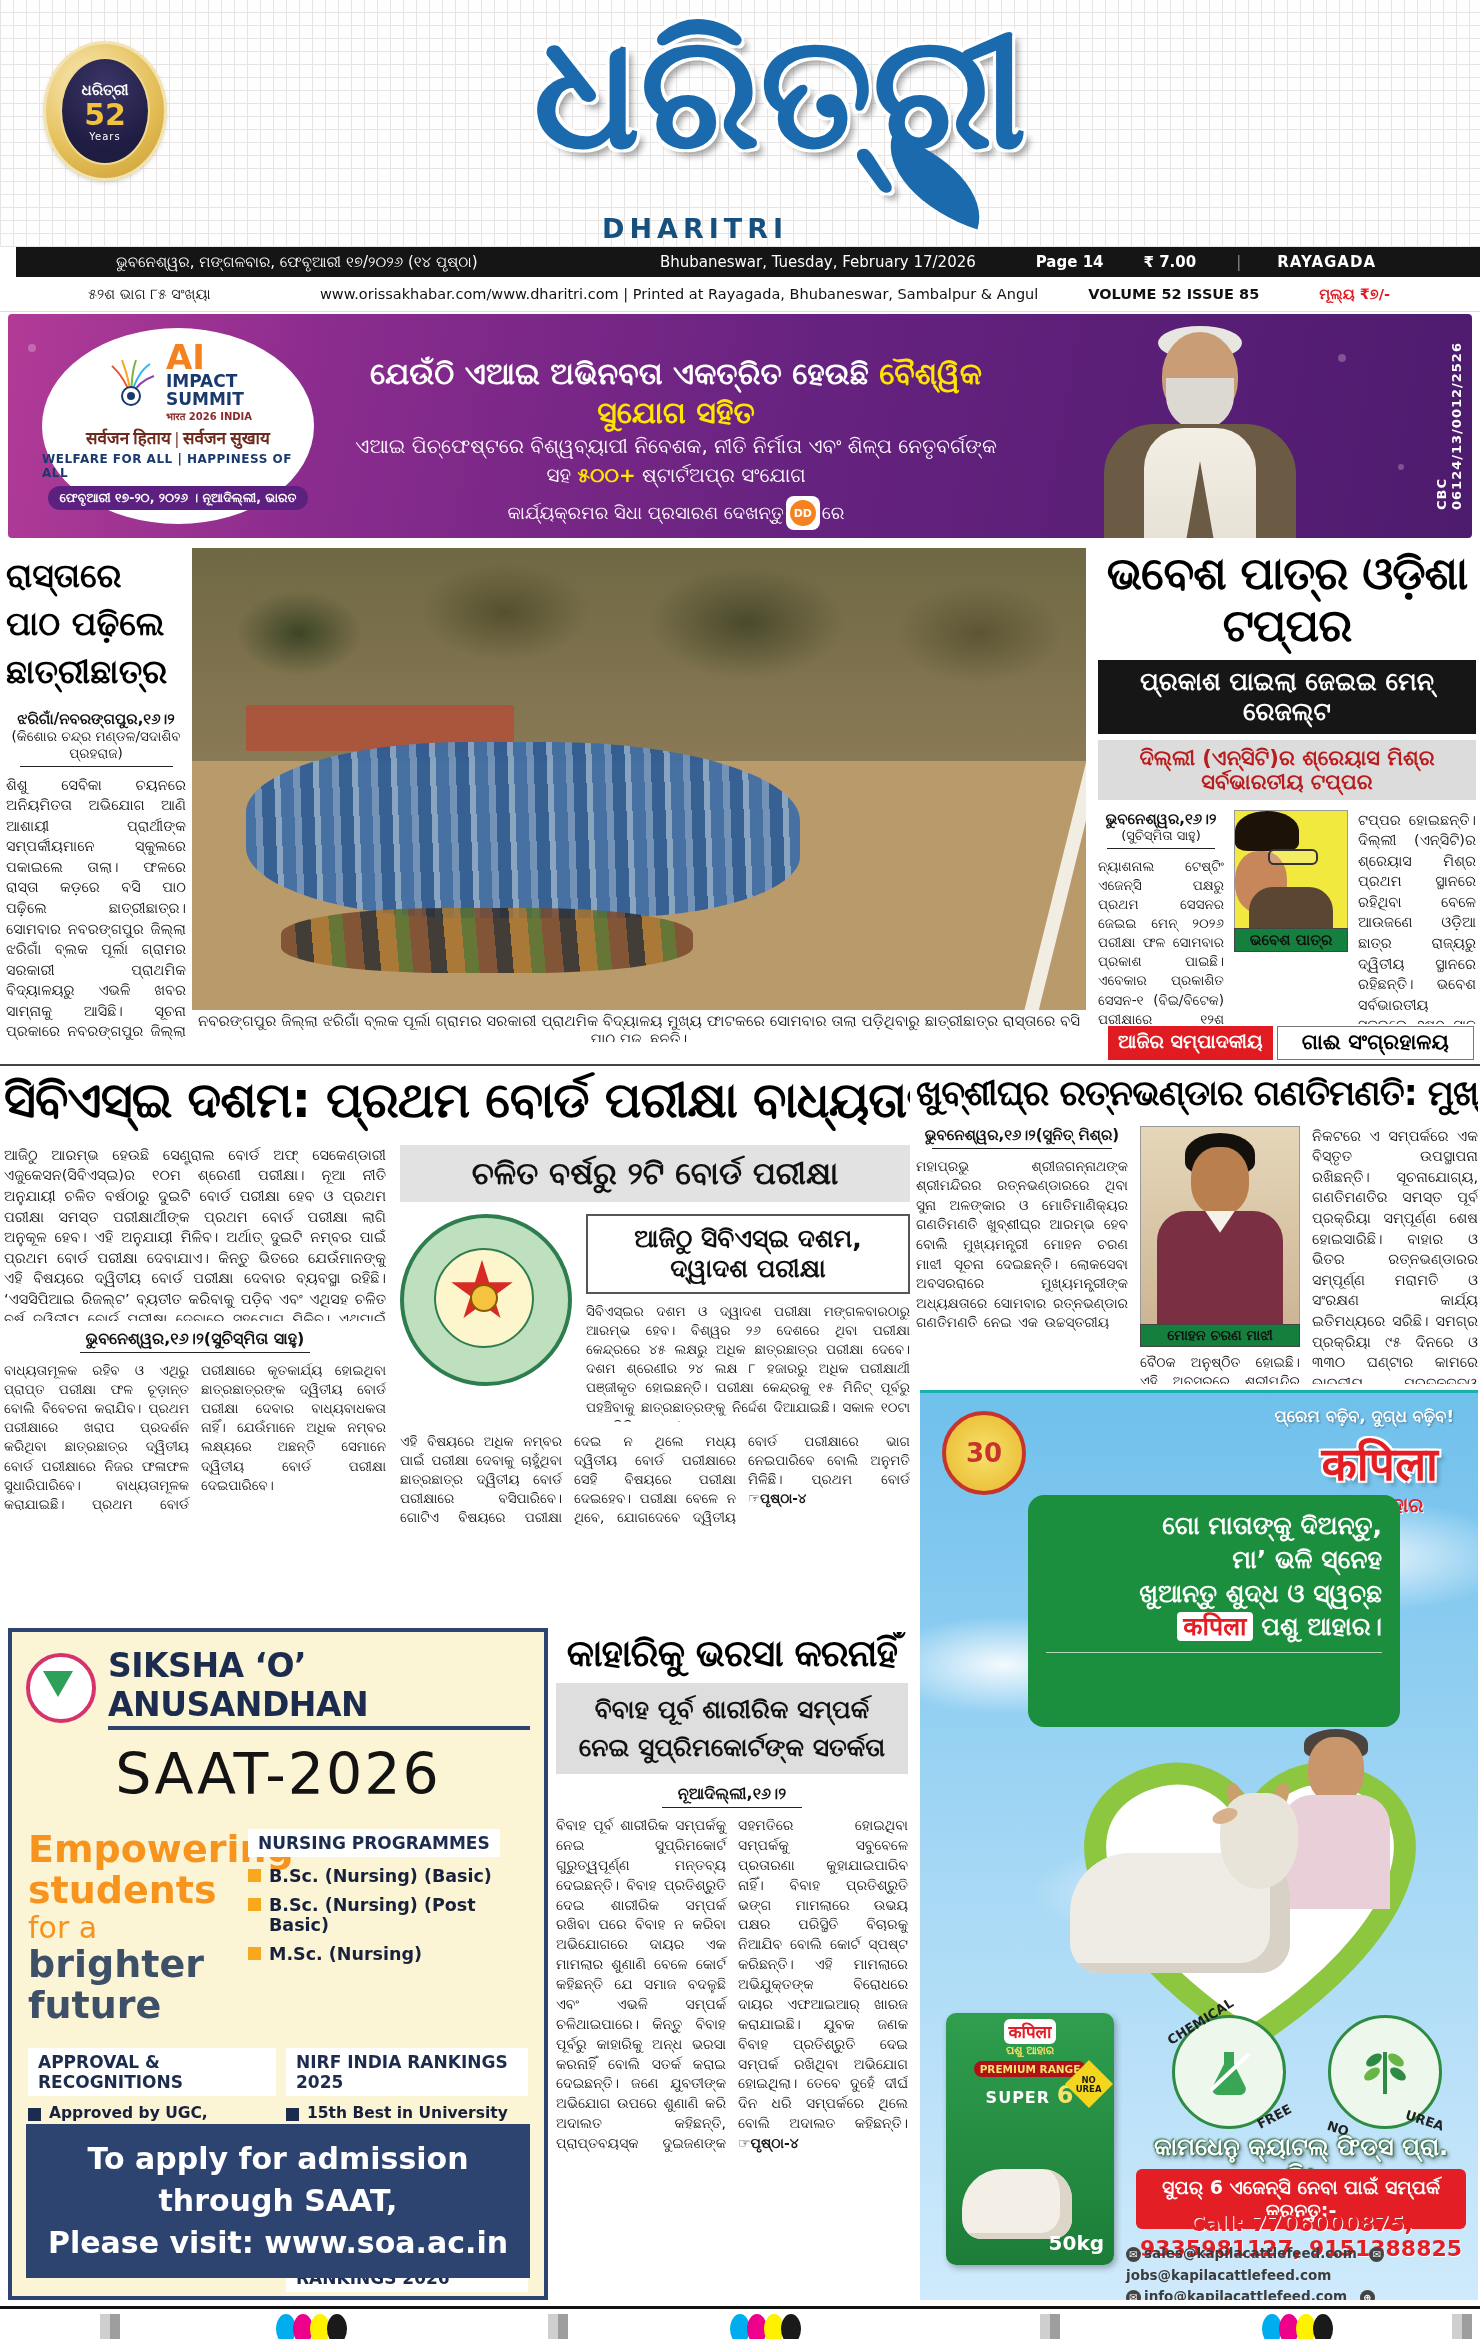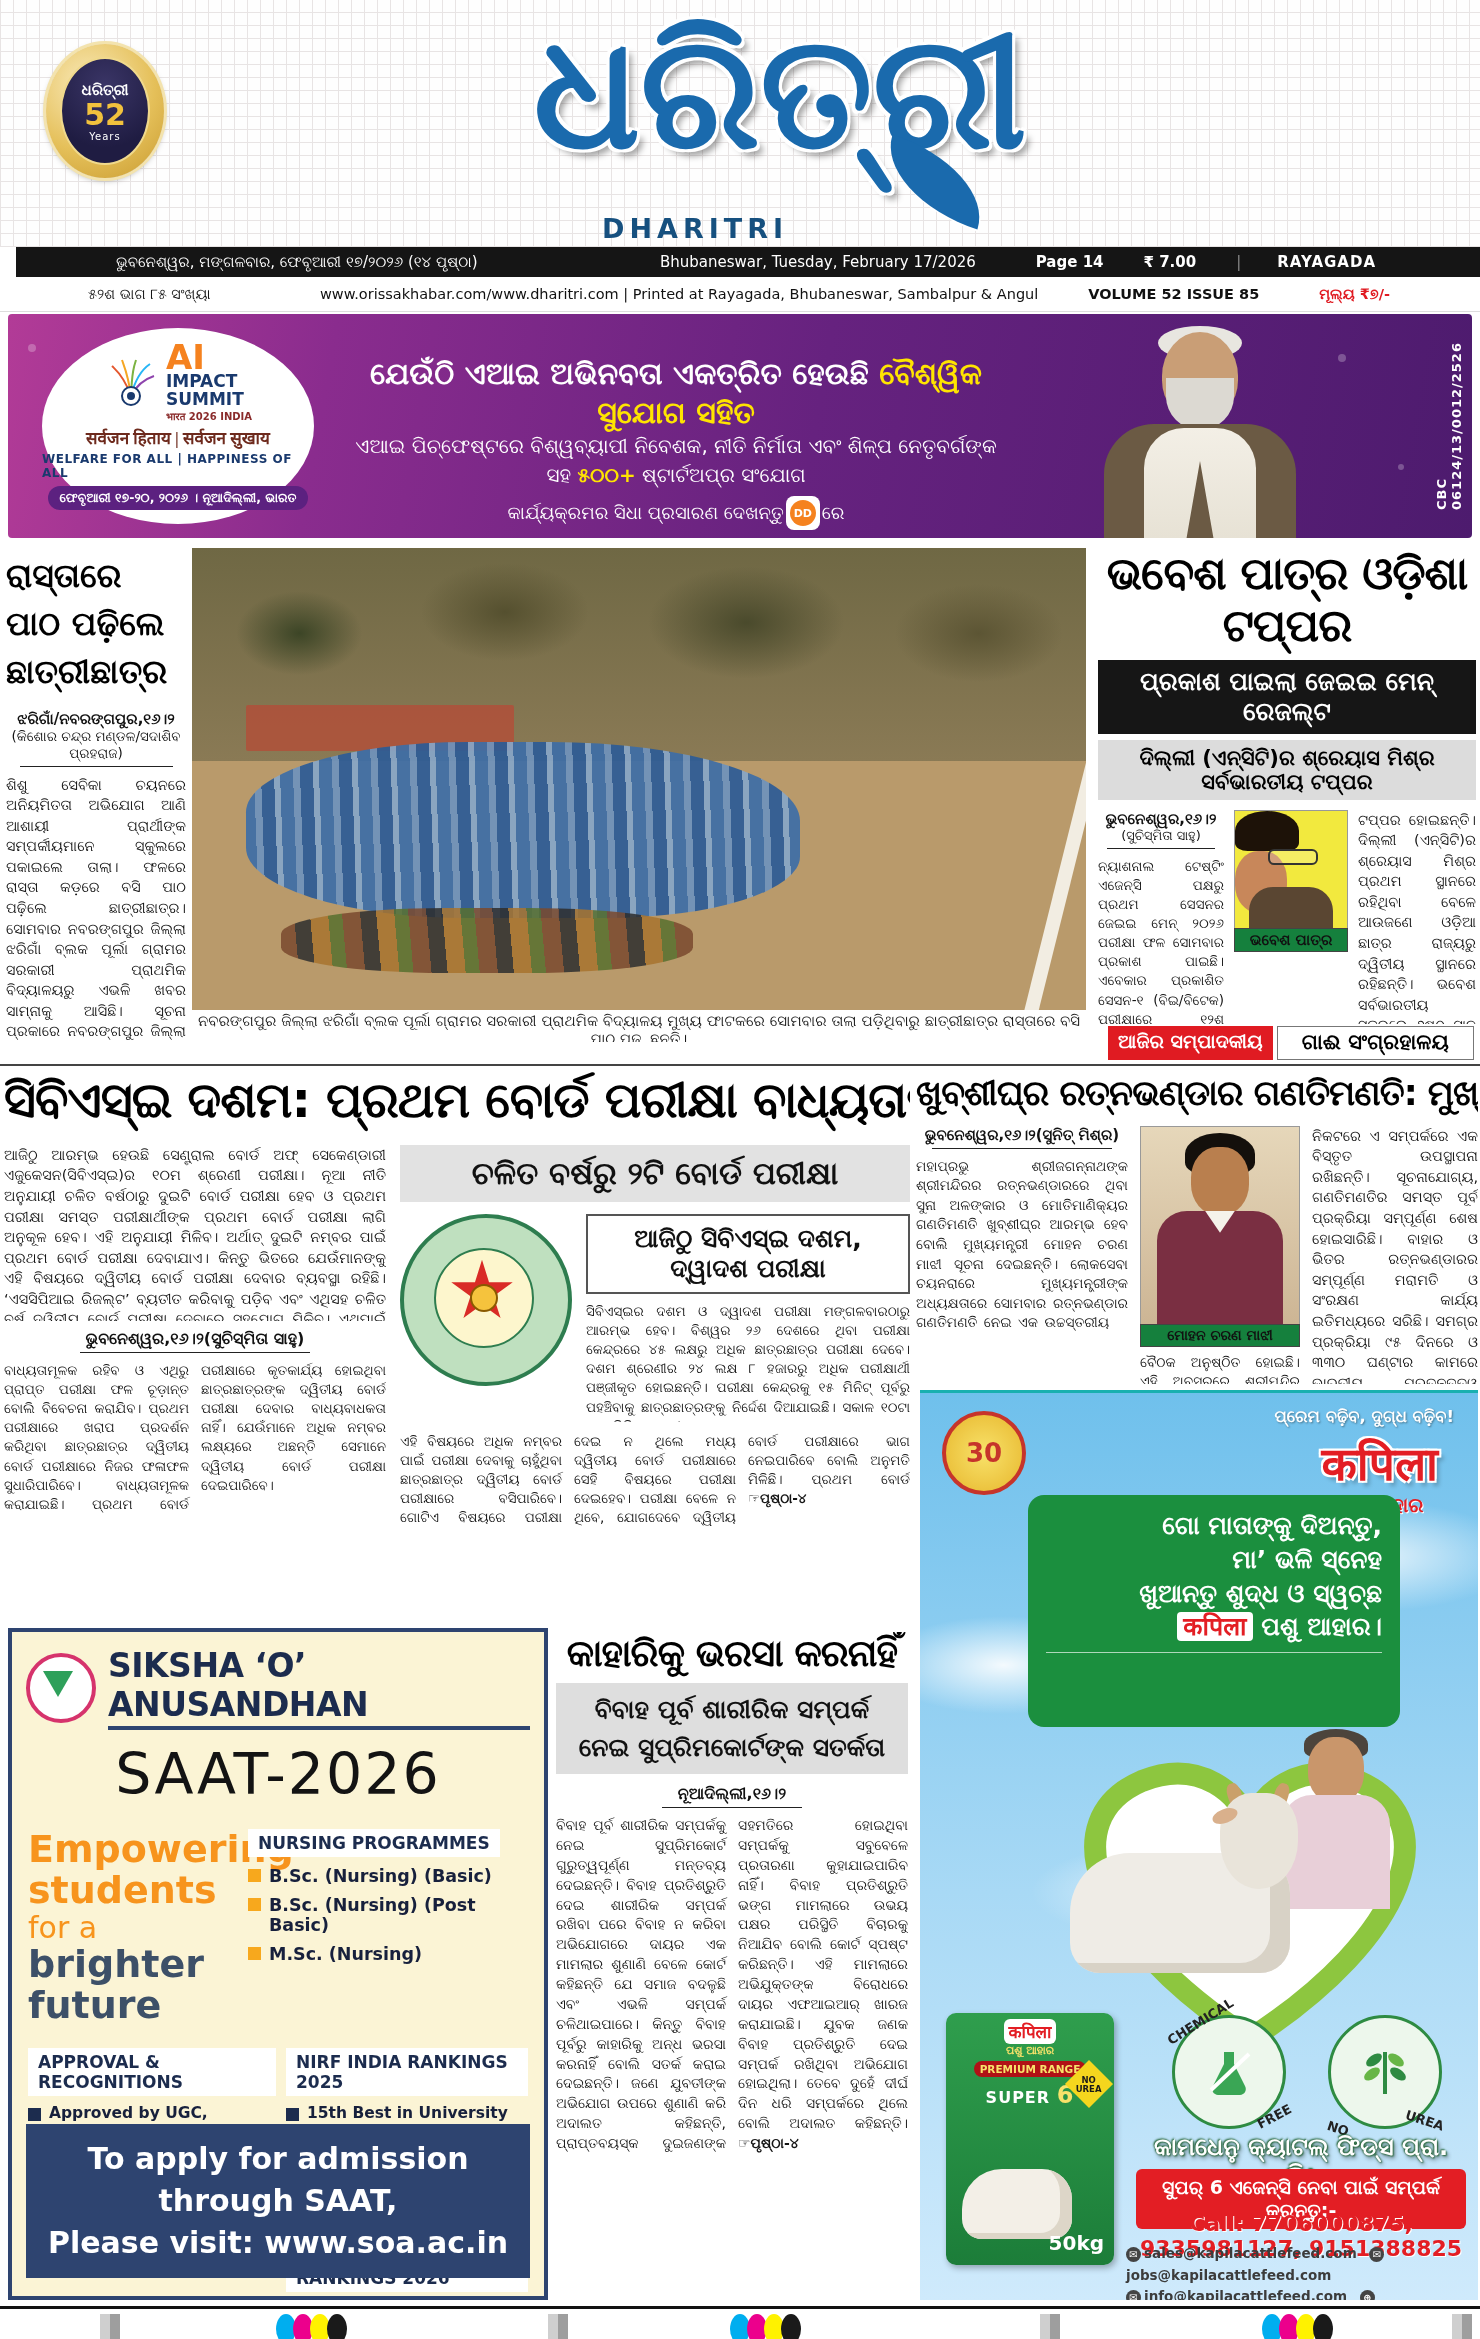--- a/index.html
+++ b/index.html
@@ -83,21 +83,21 @@
   .ph-kids{position:absolute;left:6%;top:42%;width:62%;height:38%;border-radius:40% 45% 35% 40%;
     background:repeating-linear-gradient(88deg,#3e6ea7 0 13px,#6f93bd 13px 20px,#2d5c97 20px 33px,#87a6c8 33px 39px);
     opacity:.92;filter:blur(.6px);}
   .ph-bags{position:absolute;left:10%;top:78%;width:46%;height:14%;border-radius:40%;
     background:repeating-linear-gradient(85deg,#7a4a2e 0 18px,#2e2e2e 18px 34px,#a8742f 34px 52px,#58702f 52px 66px);opacity:.85;filter:blur(.5px);}
   .ph-road{position:absolute;right:4%;top:30%;width:14px;height:120%;background:#f2ede2;transform:rotate(14deg);box-shadow:60px 0 0 rgba(240,235,225,.4);}
   .ph-cap{left:192px;top:1012px;width:894px;height:30px;font-size:15px;color:#1a1a1a;text-align:center;}
   .jee{left:1098px;top:548px;width:378px;}
   .jee-hl{font-size:45px;text-align:center;line-height:1.15;letter-spacing:-1px;}
   .jee-black{background:#161616;color:#fff;font-size:25px;font-weight:bold;text-align:center;padding:7px 2px;margin-top:8px;}
-  .jee-gray{background:#dcdcdc;color:#000000;font-size:21px;font-weight:bold;text-align:center;padding:6px 2px;margin-top:6px;}
+  .jee-gray{background:#dcdcdc;color:#b91c1c;font-size:21px;font-weight:bold;text-align:center;padding:6px 2px;margin-top:6px;}
   .jee-photo{width:112px;height:130px;background:#f2e93e;position:relative;border:1px solid #999;}
   .jp-hair{left:24px;top:4px;width:64px;height:40px;background:#1d1208;border-radius:50% 50% 20% 20%;}
   .jp-face{left:30px;top:16px;width:52px;height:62px;background:#c8875a;border-radius:45%;}
   .jp-gl{position:absolute;left:33px;top:38px;width:46px;height:12px;border:2px solid #333;border-radius:6px;background:rgba(255,255,255,.2);}
   .jp-body{position:absolute;left:14px;top:76px;width:84px;height:54px;background:#5a4632;border-radius:24px 24px 0 0;}
   .name-tag{border:1.5px solid #444;background:#15803d;font-size:15px;font-weight:bold;text-align:center;padding:2px 8px;margin-top:-14px;position:relative;}
   .edit-row{left:1108px;top:1026px;width:366px;height:34px;display:flex;gap:4px;}
   .edit-red{background:#e01b22;color:#fff;font-size:19px;font-weight:bold;padding:4px 10px;}
   .edit-out{border:1.5px solid #777;color:#000;font-size:21px;font-weight:bold;padding:3px 12px;flex:1;text-align:center;}
   .rule-h{left:0;top:1064px;width:1480px;height:2px;background:#444;}
@@ -362,21 +362,21 @@
       </div>
     </div>
   </div>
 
   <div class="abs cm clip" style="height:312px;">
     <div class="hl cm-hl">ଖୁବ୍‌ଶୀଘ୍ର ରତ୍ନଭଣ୍ଡାର ଗଣତିମଣତି: ମୁଖ୍ୟମନ୍ତ୍ରୀ</div>
     <div style="display:flex;gap:12px;margin-top:10px;">
       <div style="width:212px;flex:none;">
         <div class="dateline" style="font-size:15px;">ଭୁବନେଶ୍ୱର,୧୬।୨(ସୁନିତ୍ ମିଶ୍ର)</div>
         <div class="dl-rule"></div>
-        <div class="body-txt" style="font-size:13.8px;">ମହାପ୍ରଭୁ ଶ୍ରୀଜଗନ୍ନାଥଙ୍କ ଶ୍ରୀମନ୍ଦିରର ରତ୍ନଭଣ୍ଡାରରେ ଥିବା ସୁନା ଅଳଙ୍କାର ଓ ମୋତିମାଣିକ୍ୟର ଗଣତିମଣତି ଖୁବ୍‌ଶୀଘ୍ର ଆରମ୍ଭ ହେବ ବୋଲି ମୁଖ୍ୟମନ୍ତ୍ରୀ ମୋହନ ଚରଣ ମାଝୀ ସୂଚନା ଦେଇଛନ୍ତି। ଲୋକସେବା ଚୟନରାରେ ମୁଖ୍ୟମନ୍ତ୍ରୀଙ୍କ ଅଧ୍ୟକ୍ଷତାରେ ସୋମବାର ରତ୍ନଭଣ୍ଡାର ଗଣତିମଣତି ନେଇ ଏକ ଉଚ୍ଚସ୍ତରୀୟ</div>
+        <div class="body-txt" style="font-size:13.8px;">ମହାପ୍ରଭୁ ଶ୍ରୀଜଗନ୍ନାଥଙ୍କ ଶ୍ରୀମନ୍ଦିରର ରତ୍ନଭଣ୍ଡାରରେ ଥିବା ସୁନା ଅଳଙ୍କାର ଓ ମୋତିମାଣିକ୍ୟର ଗଣତିମଣତି ଖୁବ୍‌ଶୀଘ୍ର ଆରମ୍ଭ ହେବ ବୋଲି ମୁଖ୍ୟମନ୍ତ୍ରୀ ମୋହନ ଚରଣ ମାଝୀ ସୂଚନା ଦେଇଛନ୍ତି। ଲୋକସେବା ଅବସରରାରେ ମୁଖ୍ୟମନ୍ତ୍ରୀଙ୍କ ଅଧ୍ୟକ୍ଷତାରେ ସୋମବାର ରତ୍ନଭଣ୍ଡାର ଗଣତିମଣତି ନେଇ ଏକ ଉଚ୍ଚସ୍ତରୀୟ</div>
       </div>
       <div style="width:160px;flex:none;">
         <div class="cm-photo">
           <div class="cm-hair"></div>
             <div class="cm-face"></div>
             <div class="cm-coat"></div>
             <div class="cm-collar"></div>
         </div>
         <div class="name-tag" style="font-size:14px;">ମୋହନ ଚରଣ ମାଝୀ</div>
         <div class="body-txt clip" style="font-size:13.8px;margin-top:6px;height:46px;">ବୈଠକ ଅନୁଷ୍ଠିତ ହୋଇଛି। ଏହି ଅବସରରେ ଶ୍ରୀମନ୍ଦିର ମୁଖ୍ୟ ପ୍ରଶାସକ ଅରବିନ୍ଦ ପାଢ଼ୀ ମୁଖ୍ୟମନ୍ତ୍ରୀଙ୍କ</div>

